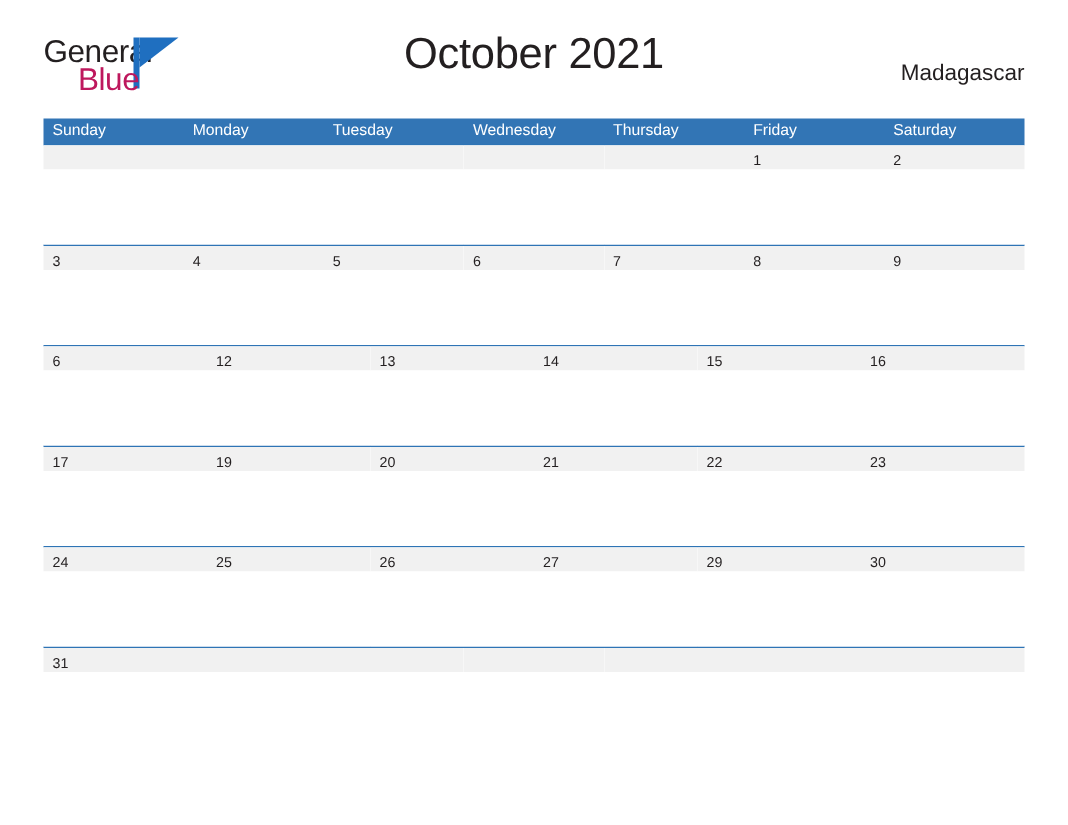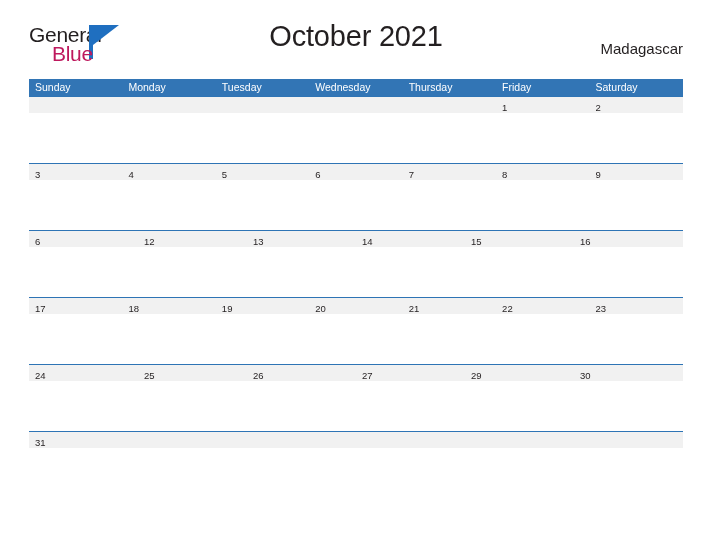--- a/index.html
+++ b/index.html
@@ -291,24 +291,20 @@
         <div class="day-body"></div>
       </div>
     </div>
 
     <div class="week-row">
       <div class="day-cell">
         <div class="day-band"><span class="day-num">17</span></div>
         <div class="day-body"></div>
       </div>
       <div class="day-cell">
-        <div class="day-band"><span class="day-num">18</span></div>
-        <div class="day-body"></div>
-      </div>
-      <div class="day-cell">
         <div class="day-band"><span class="day-num">19</span></div>
         <div class="day-body"></div>
       </div>
       <div class="day-cell">
         <div class="day-band"><span class="day-num">20</span></div>
         <div class="day-body"></div>
       </div>
       <div class="day-cell">
         <div class="day-band"><span class="day-num">21</span></div>
         <div class="day-body"></div>

